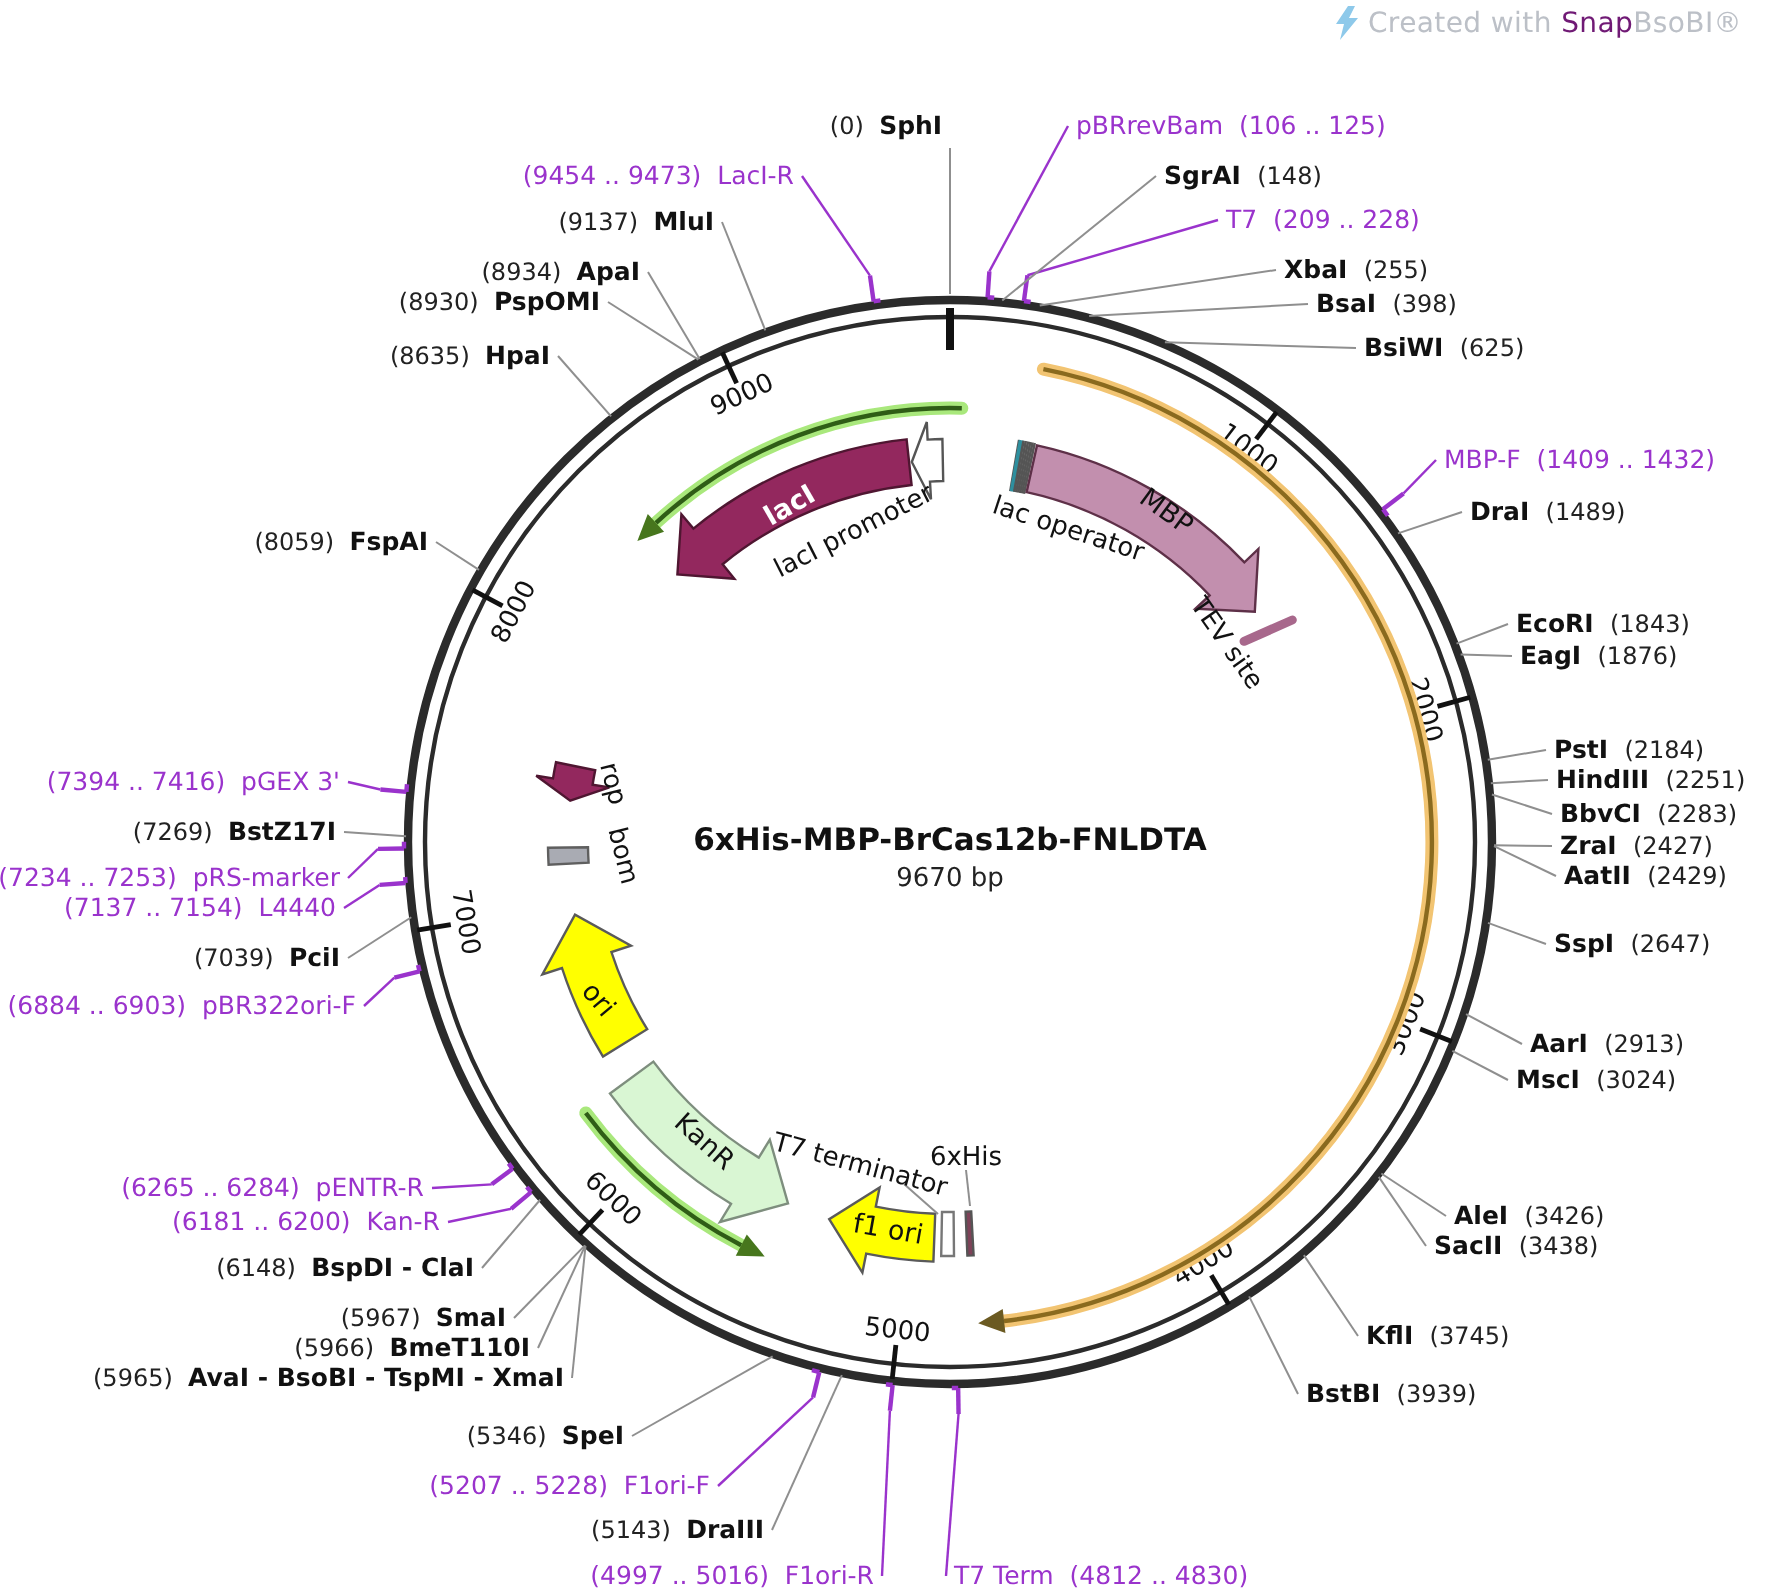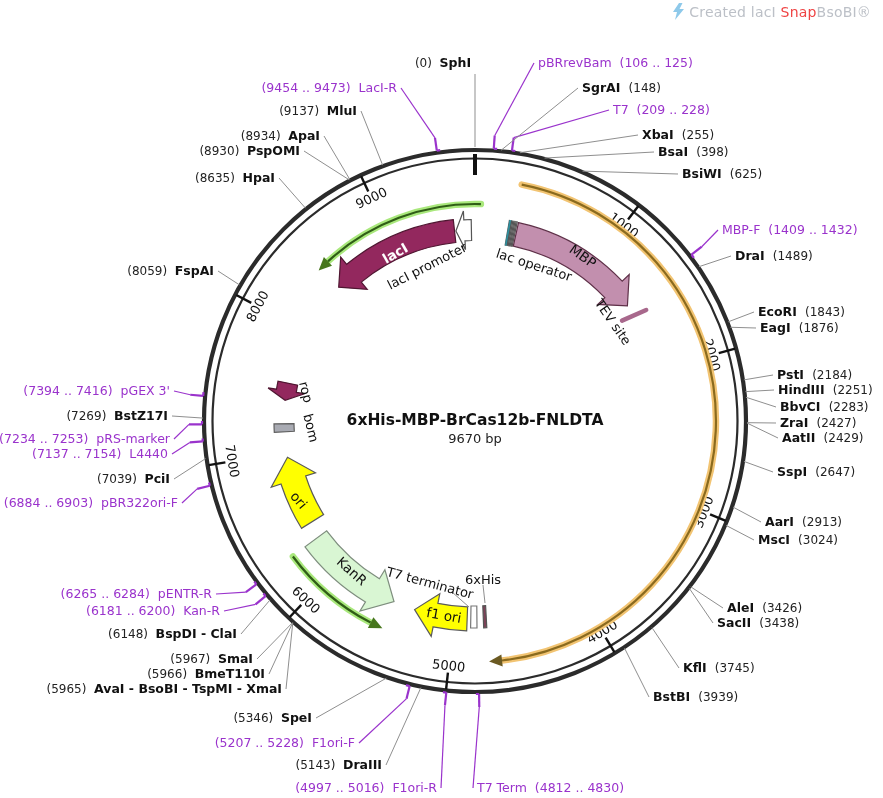--- a/index.html
+++ b/index.html
@@ -1,20 +1,20 @@
 <!DOCTYPE html>
 <html><head>
 <meta charset="utf-8">
 <style>
   html,body{margin:0;padding:0;background:#ffffff;}
   body{width:883px;height:798px;position:relative;font-family:"DejaVu Sans","Liberation Sans",sans-serif;}
   svg{display:block;}
   .wm{position:absolute;top:3px;right:12px;display:flex;align-items:center;gap:4px;
       font-size:14px;color:#bcc0c7;letter-spacing:.2px;}
-  .wm .snap{color:#ef4444;}
+  .wm .snap{color:#701a75;}
   .title-text{font-weight:bold;font-size:15.5px;fill:#111;}
   .bp-text{font-size:13px;fill:#222;}
 </style>
 </head>
 <body>
 
 <div>
   <svg id="map" width="883" height="798" viewBox="0 0 883 798">
     <g id="gen">
         <circle cx="475" cy="421" r="271" fill="none" stroke="#2B2B2B" stroke-width="4.2"></circle>
@@ -202,15 +202,15 @@
     <text class="title-text" x="475" y="425" text-anchor="middle">6xHis-MBP-BrCas12b-FNLDTA</text>
     <text class="bp-text" x="475" y="443" text-anchor="middle">9670 bp</text>
   </svg>
 
   <div class="wm">
     <span>
       <svg width="15" height="17" viewBox="0 0 15 17">
           <path d="M9 0 L3 9 L7 9 L5 17 L14 6 L9.5 6 L12.5 0 Z" fill="#8ec9ea"></path>
         </svg>
     </span>
-    <span><span>Created lacI </span><span class="snap">Snap</span><span>BsoBI®</span></span>
+    <span><span>Created with </span><span class="snap">Snap</span><span>BsoBI®</span></span>
   </div>
 </div>
 
 </body></html>

